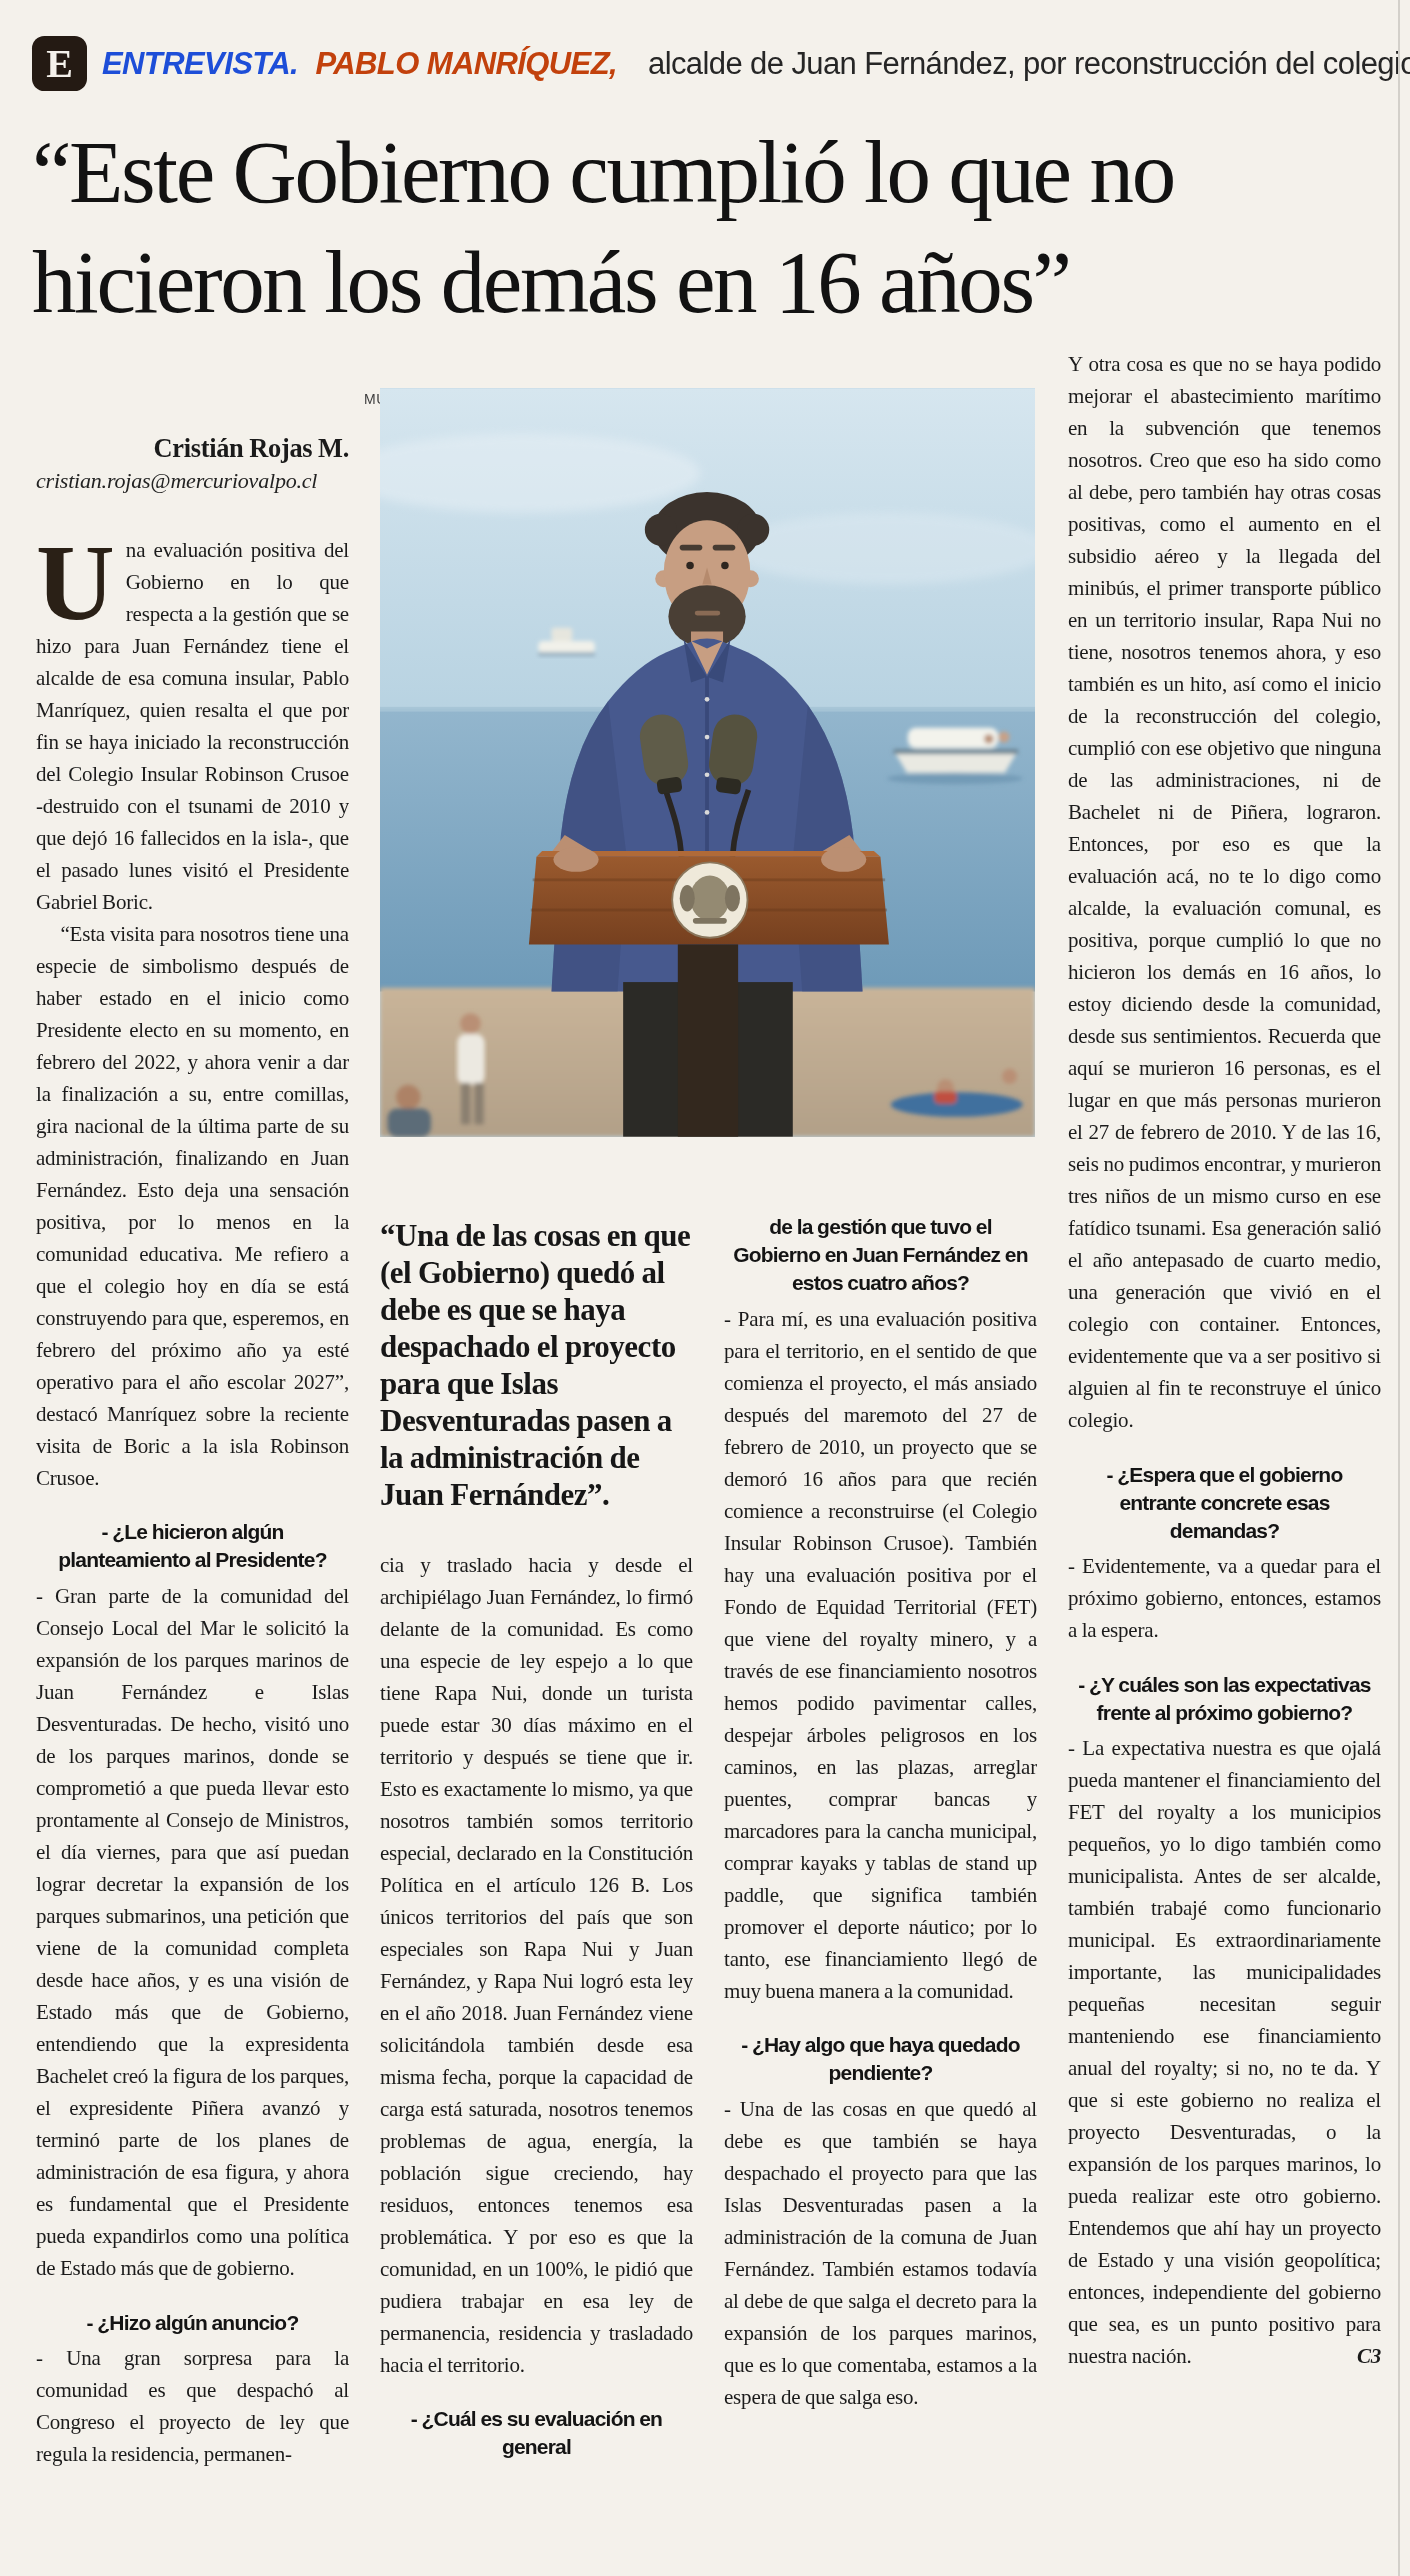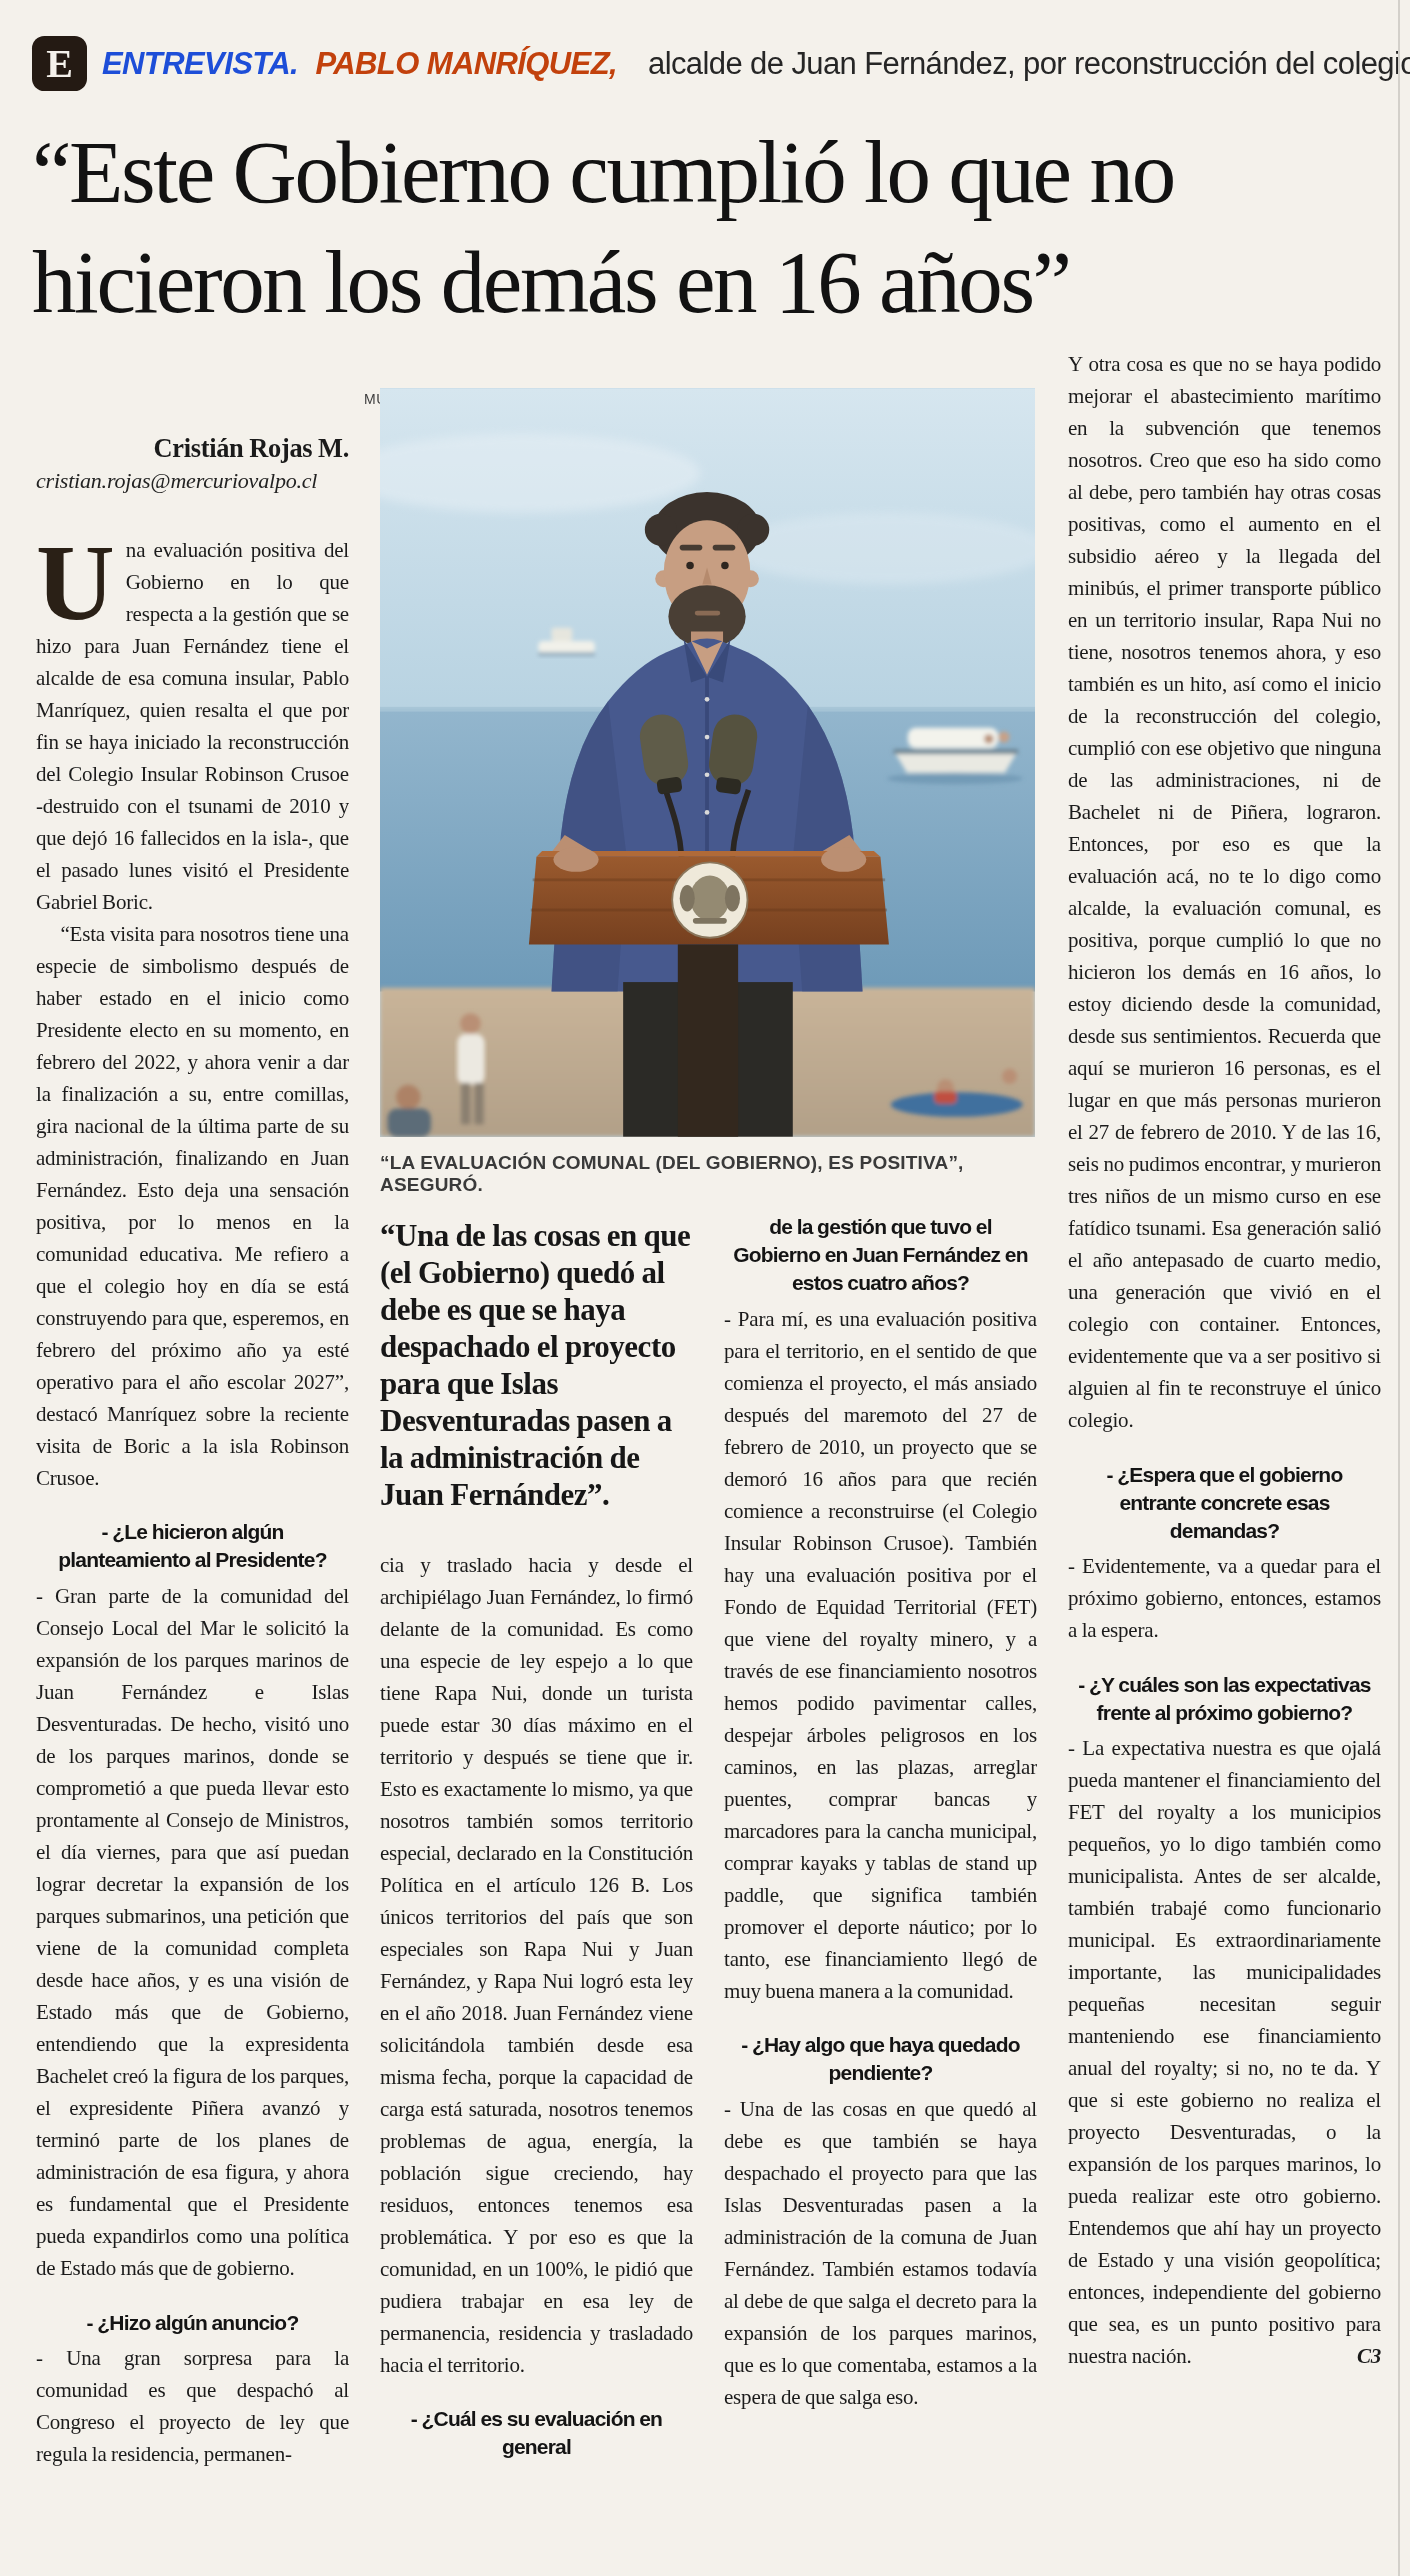--- a/index.html
+++ b/index.html
@@ -196,21 +196,20 @@
         <ellipse cx="374" cy="541" rx="8" ry="14" fill="#7e7460"></ellipse>
         <rect x="332" y="562" width="36" height="6" rx="3" fill="#7e7460"></rect>
         <rect x="316" y="590" width="64" height="204" fill="#33281e"></rect>
       </g>
 
       <ellipse cx="208" cy="500" rx="24" ry="13" fill="#bb8f72"></ellipse>
       <ellipse cx="492" cy="500" rx="24" ry="13" fill="#bb8f72"></ellipse>
     </svg>
   </div>
 
-  <div class="caption">“LA EVALUACIÓN COMUNAL (DEL GOBIERNO), ES POSITIVA”, ASEGURÓ.</div>
 
   <div class="col" id="col1">
     <div class="byline-author">Cristián Rojas M.</div>
     <div class="byline-email">cristian.rojas@mercuriovalpo.cl</div>
     <p class="para"><span class="dropcap">U</span><span>na evaluación positiva del Gobierno en lo que respecta a la gestión que se hizo para Juan Fernández tiene el alcalde de esa comuna insular, Pablo Manríquez, quien resalta el que por fin se haya iniciado la reconstrucción del Colegio Insular Robinson Crusoe -destruido con el tsunami de 2010 y que dejó 16 fallecidos en la isla-, que el pasado lunes visitó el Presidente Gabriel Boric.</span></p>
     <p class="para indent">“Esta visita para nosotros tiene una especie de simbolismo después de haber estado en el inicio como Presidente electo en su momento, en febrero del 2022, y ahora venir a dar la finalización a su, entre comillas, gira nacional de la última parte de su administración, finalizando en Juan Fernández. Esto deja una sensación positiva, por lo menos en la comunidad educativa. Me refiero a que el colegio hoy en día se está construyendo para que, esperemos, en febrero del próximo año ya esté operativo para el año escolar 2027”, destacó Manríquez sobre la reciente visita de Boric a la isla Robinson Crusoe.</p>
     <p class="q">- ¿Le hicieron algún planteamiento al Presidente?</p>
     <p class="para">- Gran parte de la comunidad del Consejo Local del Mar le solicitó la expansión de los parques marinos de Juan Fernández e Islas Desventuradas. De hecho, visitó uno de los parques marinos, donde se comprometió a que pueda llevar esto prontamente al Consejo de Ministros, el día viernes, para que así puedan lograr decretar la expansión de los parques submarinos, una petición que viene de la comunidad completa desde hace años, y es una visión de Estado más que de Gobierno, entendiendo que la expresidenta Bachelet creó la figura de los parques, el expresidente Piñera avanzó y terminó parte de los planes de administración de esa figura, y ahora es fundamental que el Presidente pueda expandirlos como una política de Estado más que de gobierno.</p>
     <p class="q">- ¿Hizo algún anuncio?</p>
     <p class="para">- Una gran sorpresa para la comunidad es que despachó al Congreso el proyecto de ley que regula la residencia, permanen-</p>

